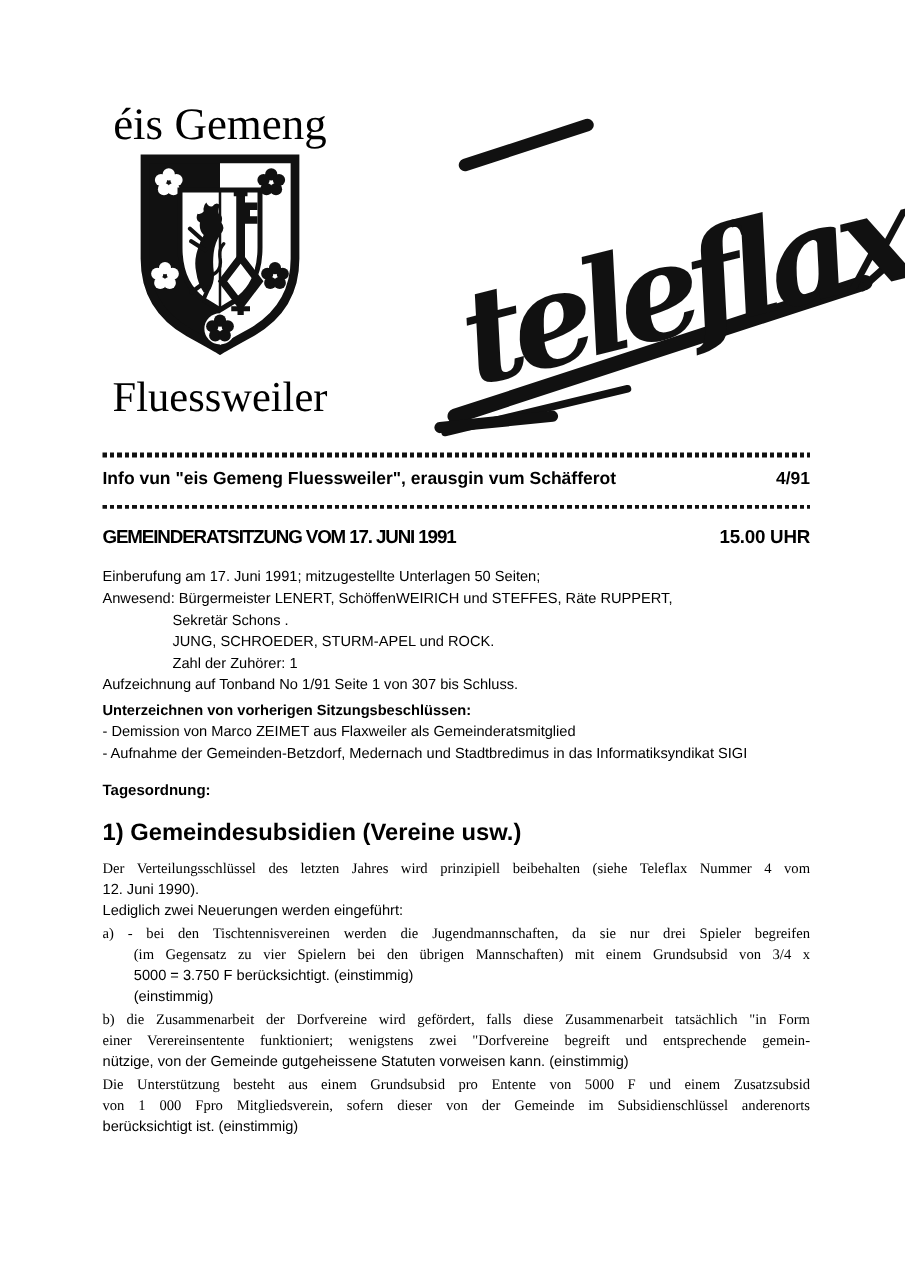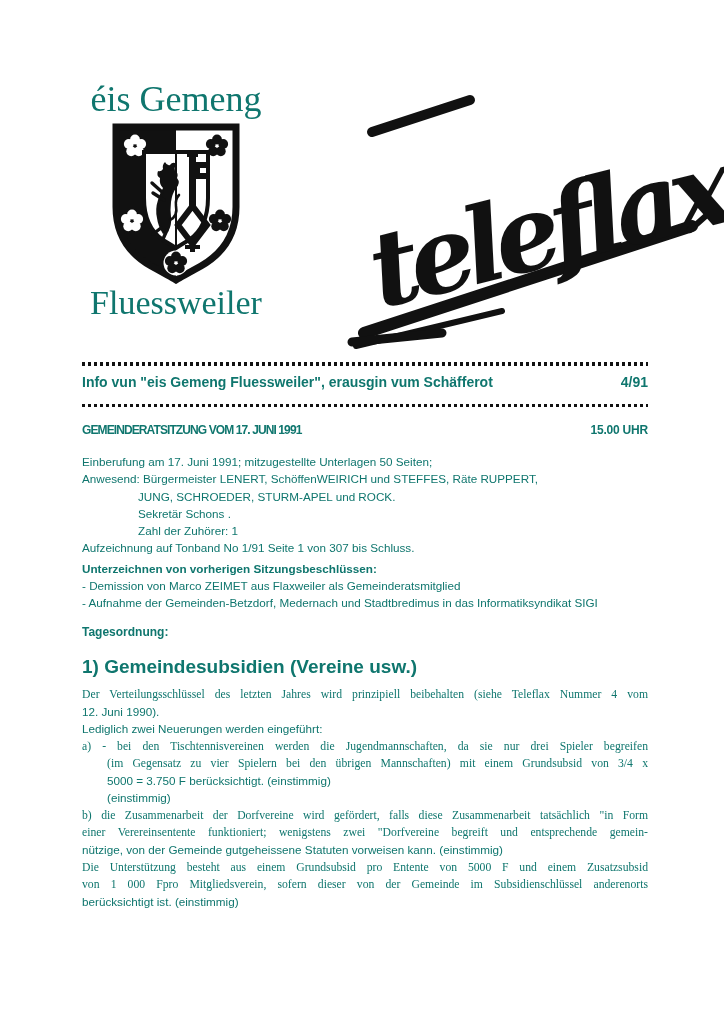--- a/index.html
+++ b/index.html
@@ -1,42 +1,42 @@
 <!DOCTYPE html>
 <html><head>
 <meta charset="utf-8">
 <style>
   html,body { margin:0; padding:0; background:#ffffff; }
   .page {
     position:relative; width:724px; height:1024px; background:#ffffff;
-    color:#0f766e; font-family:"Liberation Sans", sans-serif; overflow:hidden;
+    color:#000000; font-family:"Liberation Sans", sans-serif; overflow:hidden;
   }
 
   
   .crest { position:absolute; left:70px; top:78px; width:212px; text-align:center; }
   .crest-top  { font-family:"Liberation Serif", serif; font-size:36px; line-height:42px; white-space:nowrap; }
   .crest-shield { display:block; margin:2px auto 0 auto; }
-  .crest-bottom { font-family:"Liberation Serif", serif; font-size:34px; line-height:38px; margin-top:0; white-space:nowrap; }
+  .crest-bottom { font-family:"Liberation Serif", serif; font-size:34px; line-height:38px; margin-top:16px; white-space:nowrap; }
 
   .logo-svg { position:absolute; left:352px; top:80px; overflow:visible; }
   .logo-svg text {
     font-family:"DejaVu Serif", serif; font-style:italic; font-weight:bold;
     fill:#111;
   }
   .brush { stroke:#111; stroke-linecap:round; fill:none; }
 
   
   .content { position:absolute; left:82px; top:362px; width:566px; }
 
   .dashline { height:3.5px; background:repeating-linear-gradient(90deg,#111 0 3.5px, transparent 3.5px 6px); }
   .dash2 { margin-top:12px; }
 
   .hrow { display:flex; justify-content:space-between; align-items:baseline; }
   .issue-rows { margin-top:7px; font-weight:bold; font-size:14px; line-height:19px; }
-  .title-row { margin-top:12px; font-weight:bold; font-size:12px; letter-spacing:-0.9px; line-height:22px; }
+  .title-row { margin-top:12px; font-weight:bold; font-size:15px; letter-spacing:-0.9px; line-height:22px; }
   .title-row .right { letter-spacing:-0.2px; }
 
   .bodytxt { font-size:11.7px; line-height:17.3px; }
   .line { white-space:nowrap; }
   .just { text-align:justify; text-align-last:justify;font-family:Liberation Serif, serif; }
 
   .meeting { margin-top:12px; }
   .meeting .ind1 { padding-left:56px; }
 
   .res-heading { margin-top:3px; font-weight:bold; }
@@ -128,22 +128,22 @@
     <div class="dashline dash2"></div>
 
     <div class="hrow title-row">
       <span>GEMEINDERATSITZUNG VOM 17. JUNI 1991</span>
       <span class="right">15.00 UHR</span>
     </div>
 
     <div class="bodytxt meeting">
         <div class="line">Einberufung am 17. Juni 1991; mitzugestellte Unterlagen 50 Seiten;</div>
         <div class="line">Anwesend: Bürgermeister LENERT, SchöffenWEIRICH und STEFFES, Räte RUPPERT,</div>
+        <div class="line ind1">Sekretär Schons .</div>
         <div class="line ind1">JUNG, SCHROEDER, STURM-APEL und ROCK.</div>
-        <div class="line ind1">Sekretär Schons .</div>
         <div class="line ind1">Zahl der Zuhörer: 1</div>
         <div class="line">Aufzeichnung auf Tonband No 1/91 Seite 1 von 307 bis Schluss.</div>
       </div>
 
     <div class="bodytxt res-heading">Unterzeichnen von vorherigen Sitzungsbeschlüssen:</div>
     <div class="bodytxt">
         <div class="line">- Demission von Marco ZEIMET aus Flaxweiler als Gemeinderatsmitglied</div>
         <div class="line">- Aufnahme der Gemeinden-Betzdorf, Medernach und Stadtbredimus in das Informatiksyndikat SIGI</div>
       </div>
 

